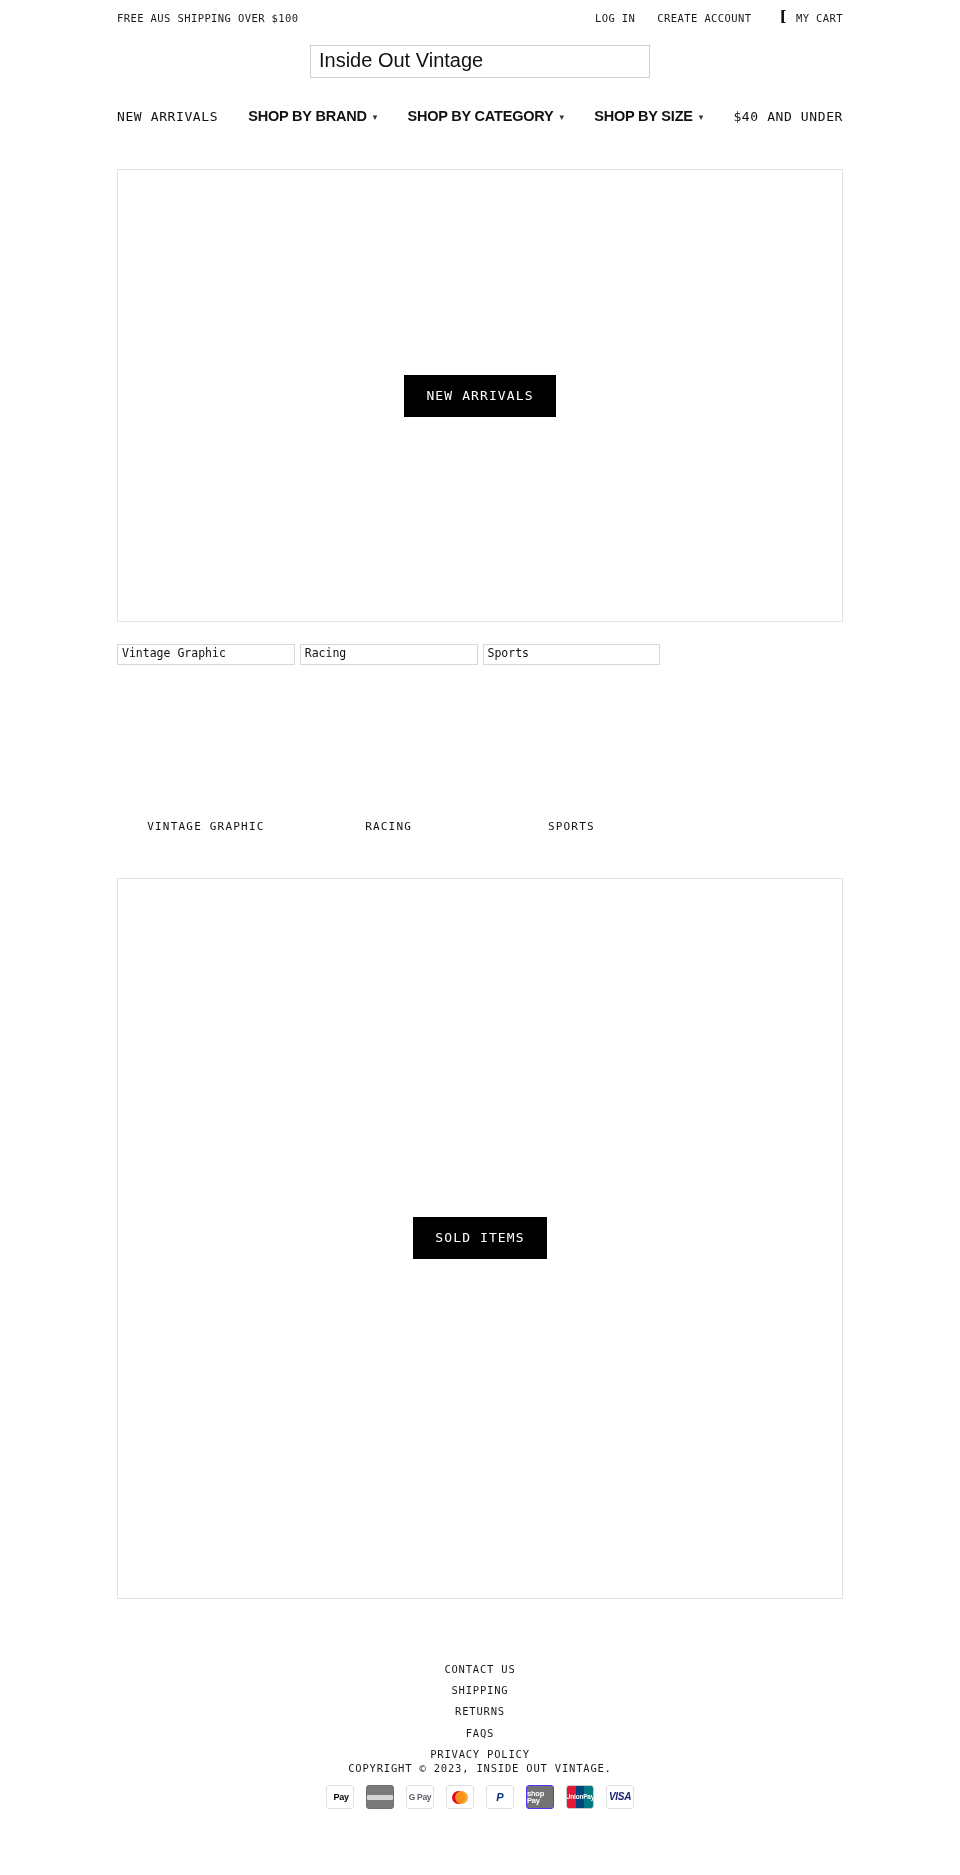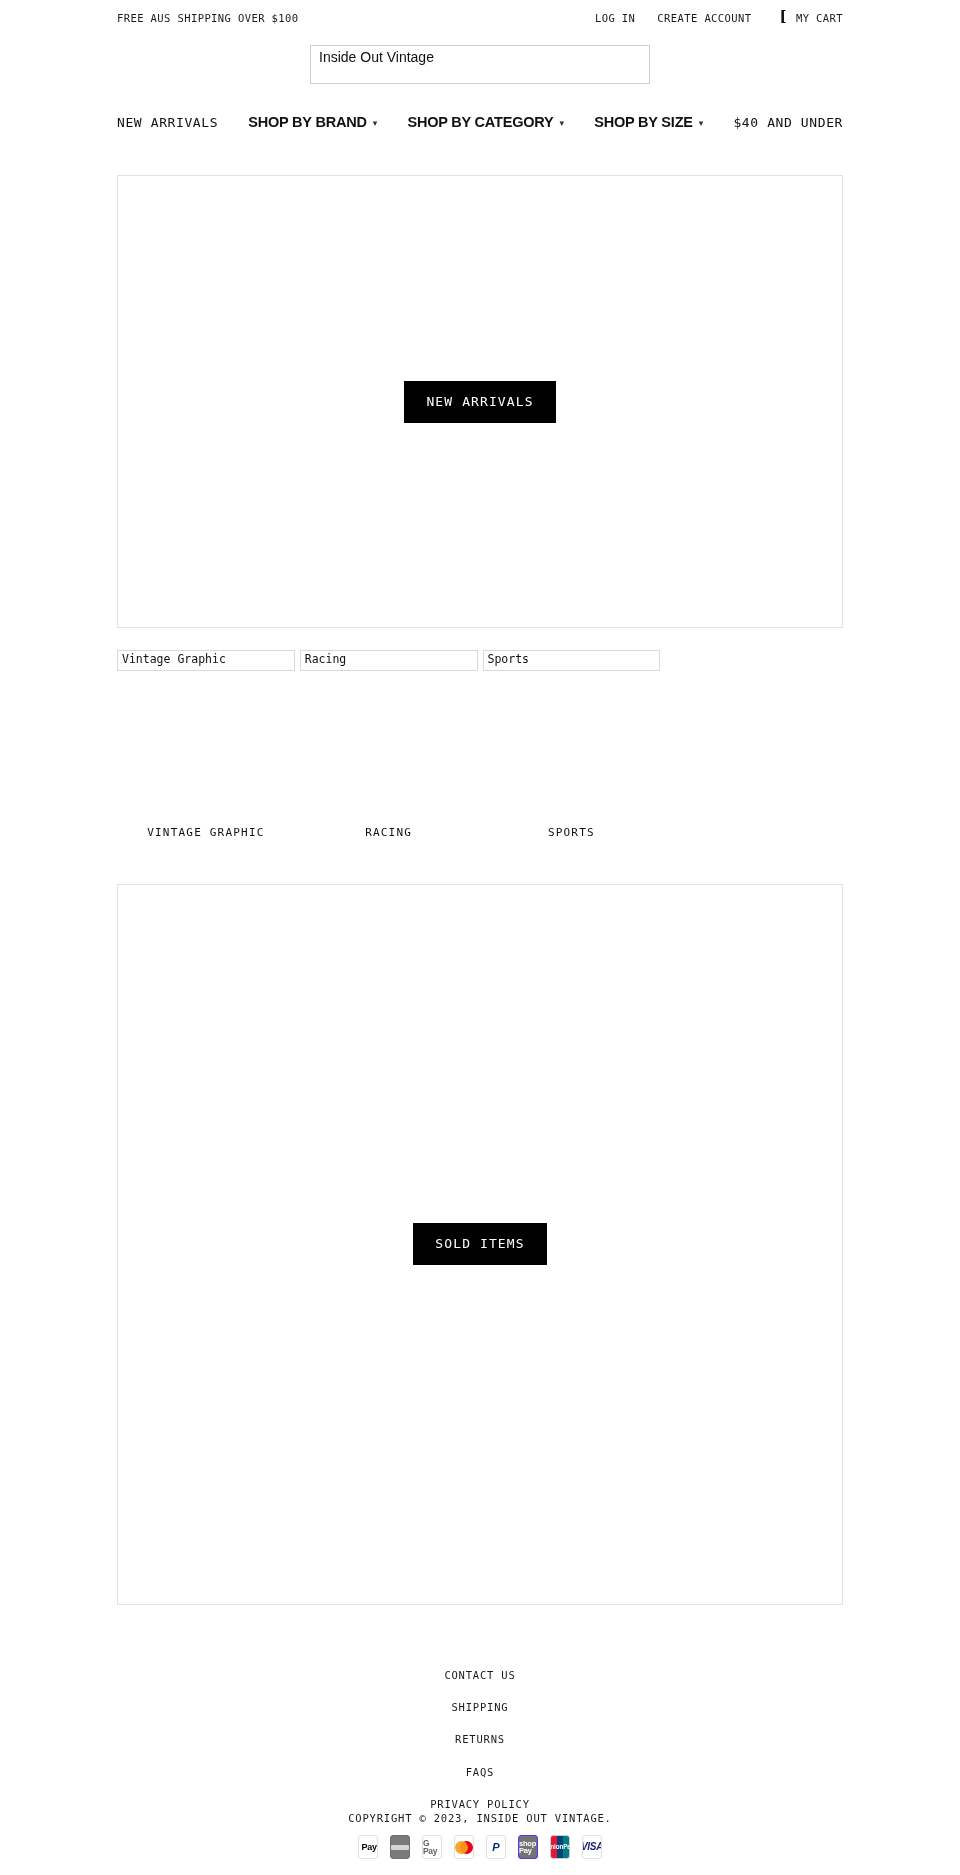--- a/index.html
+++ b/index.html
@@ -55,24 +55,24 @@
 
   
   .logo-wrap {
     display: flex;
     justify-content: center;
     padding: 12px 0 4px 0;
   }
   .logo-altbox {
     border: 1px solid #cfcfcf;
     background: #fff;
-    padding: 3px 8px 18px 8px;
+    padding: 3px 8px 5px 8px;
     min-width: 340px;
     font-family: "Liberation Sans", sans-serif;
-    font-size: 14px;
+    font-size: 20px;
     line-height: 1.15;
     color: #111;
     letter-spacing: 0px;
     cursor: pointer;
   }
 
   
   .main-nav {
     display: flex;
     align-items: flex-end;
@@ -173,21 +173,21 @@
   .footer {
     padding: 62px 0 0 0;
     display: flex;
     flex-direction: column;
     align-items: center;
   }
   .footer-links {
     display: flex;
     flex-direction: column;
     align-items: center;
-    gap: 16px;
+    gap: 5px;
   }
   .footer-link {
     font-size: 10.5px;
     letter-spacing: 0.8px;
     color: #1a1a1a;
     text-decoration: none;
     cursor: pointer;
     line-height: 1.55;
   }
   .footer-copyright {
@@ -198,21 +198,21 @@
   }
   .payment-row {
     margin-top: 11px;
     display: flex;
     align-items: center;
     justify-content: center;
     gap: 12px;
     padding-bottom: 8px;
   }
   .pay-badge {
-    width: 20px;
+    width: 28px;
     height: 24px;
     border-radius: 3px;
     border: 1px solid #e0e0e0;
     background: #ffffff;
     display: flex;
     align-items: center;
     justify-content: center;
     font-family: "Liberation Sans", sans-serif;
     font-size: 8px;
     font-weight: 700;

